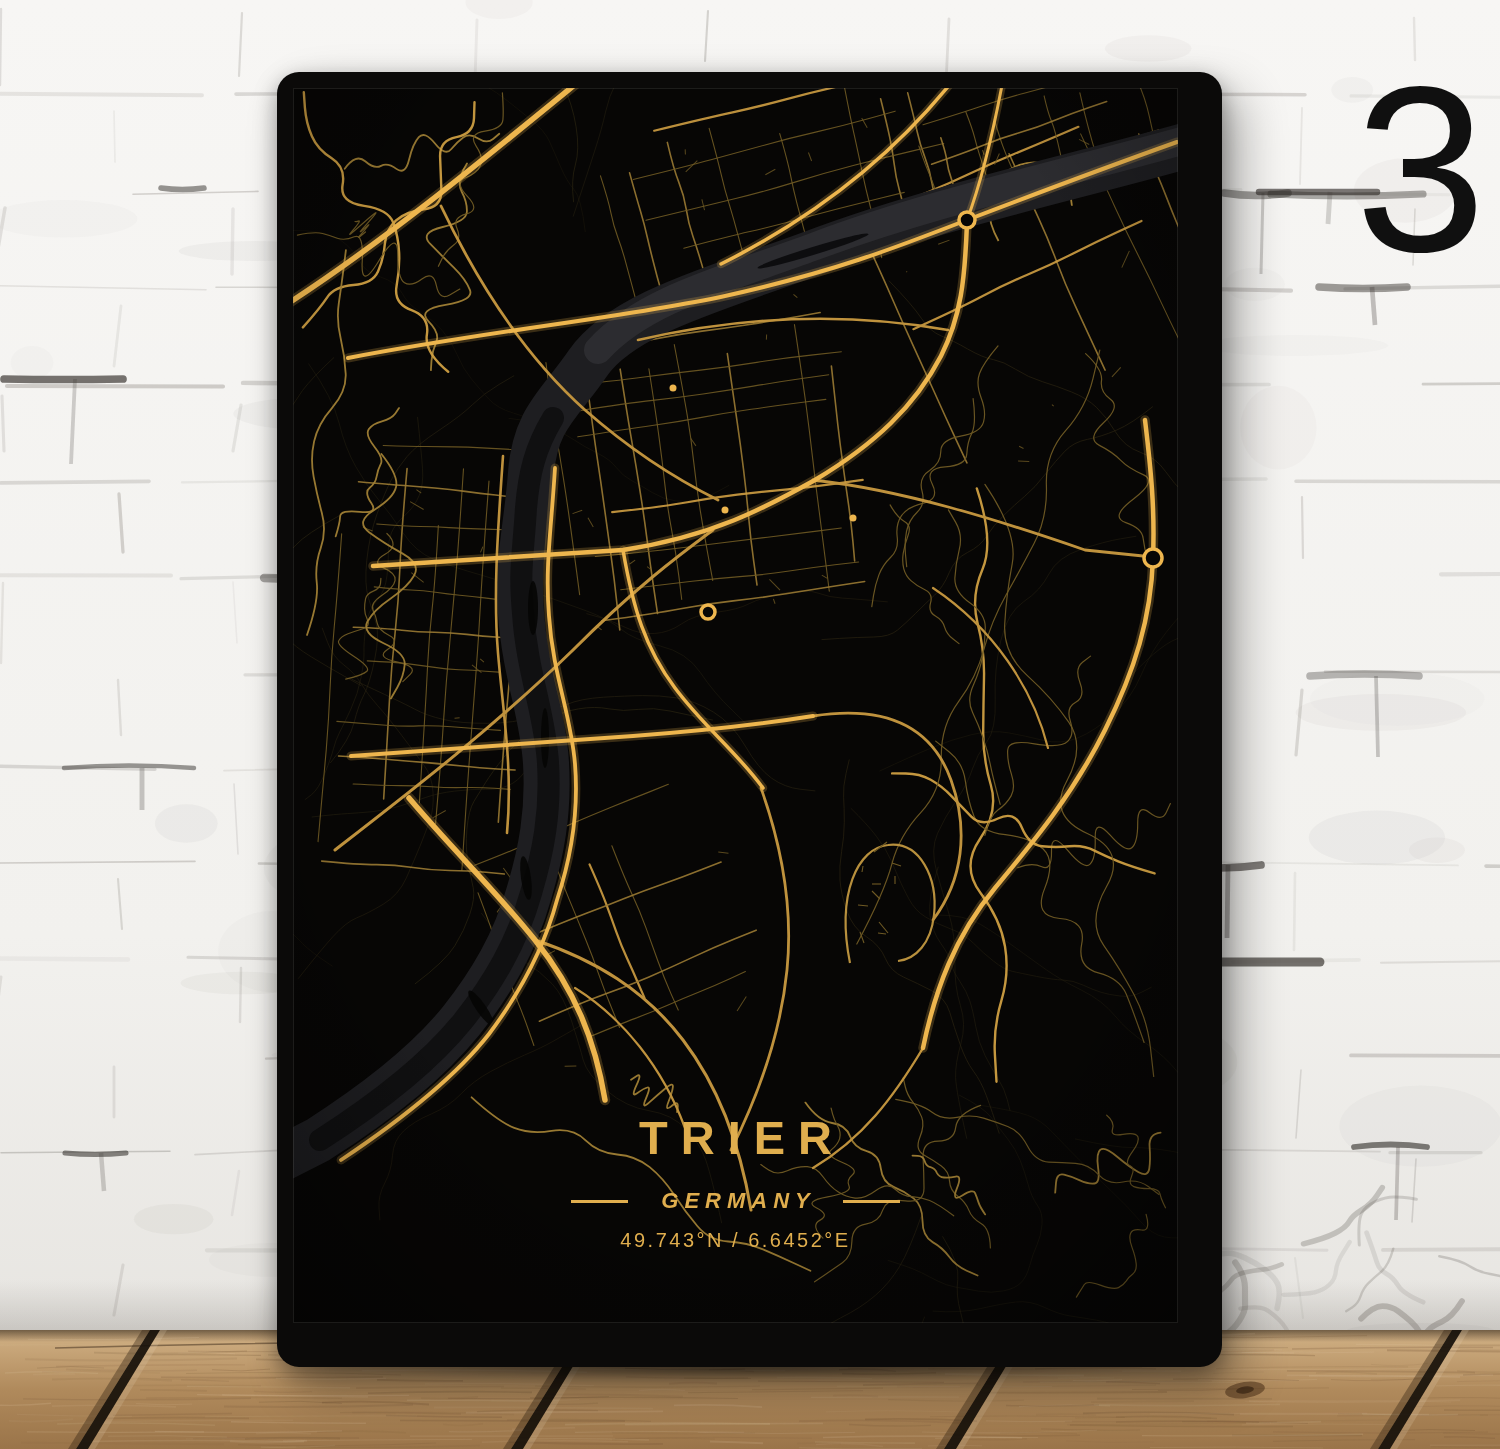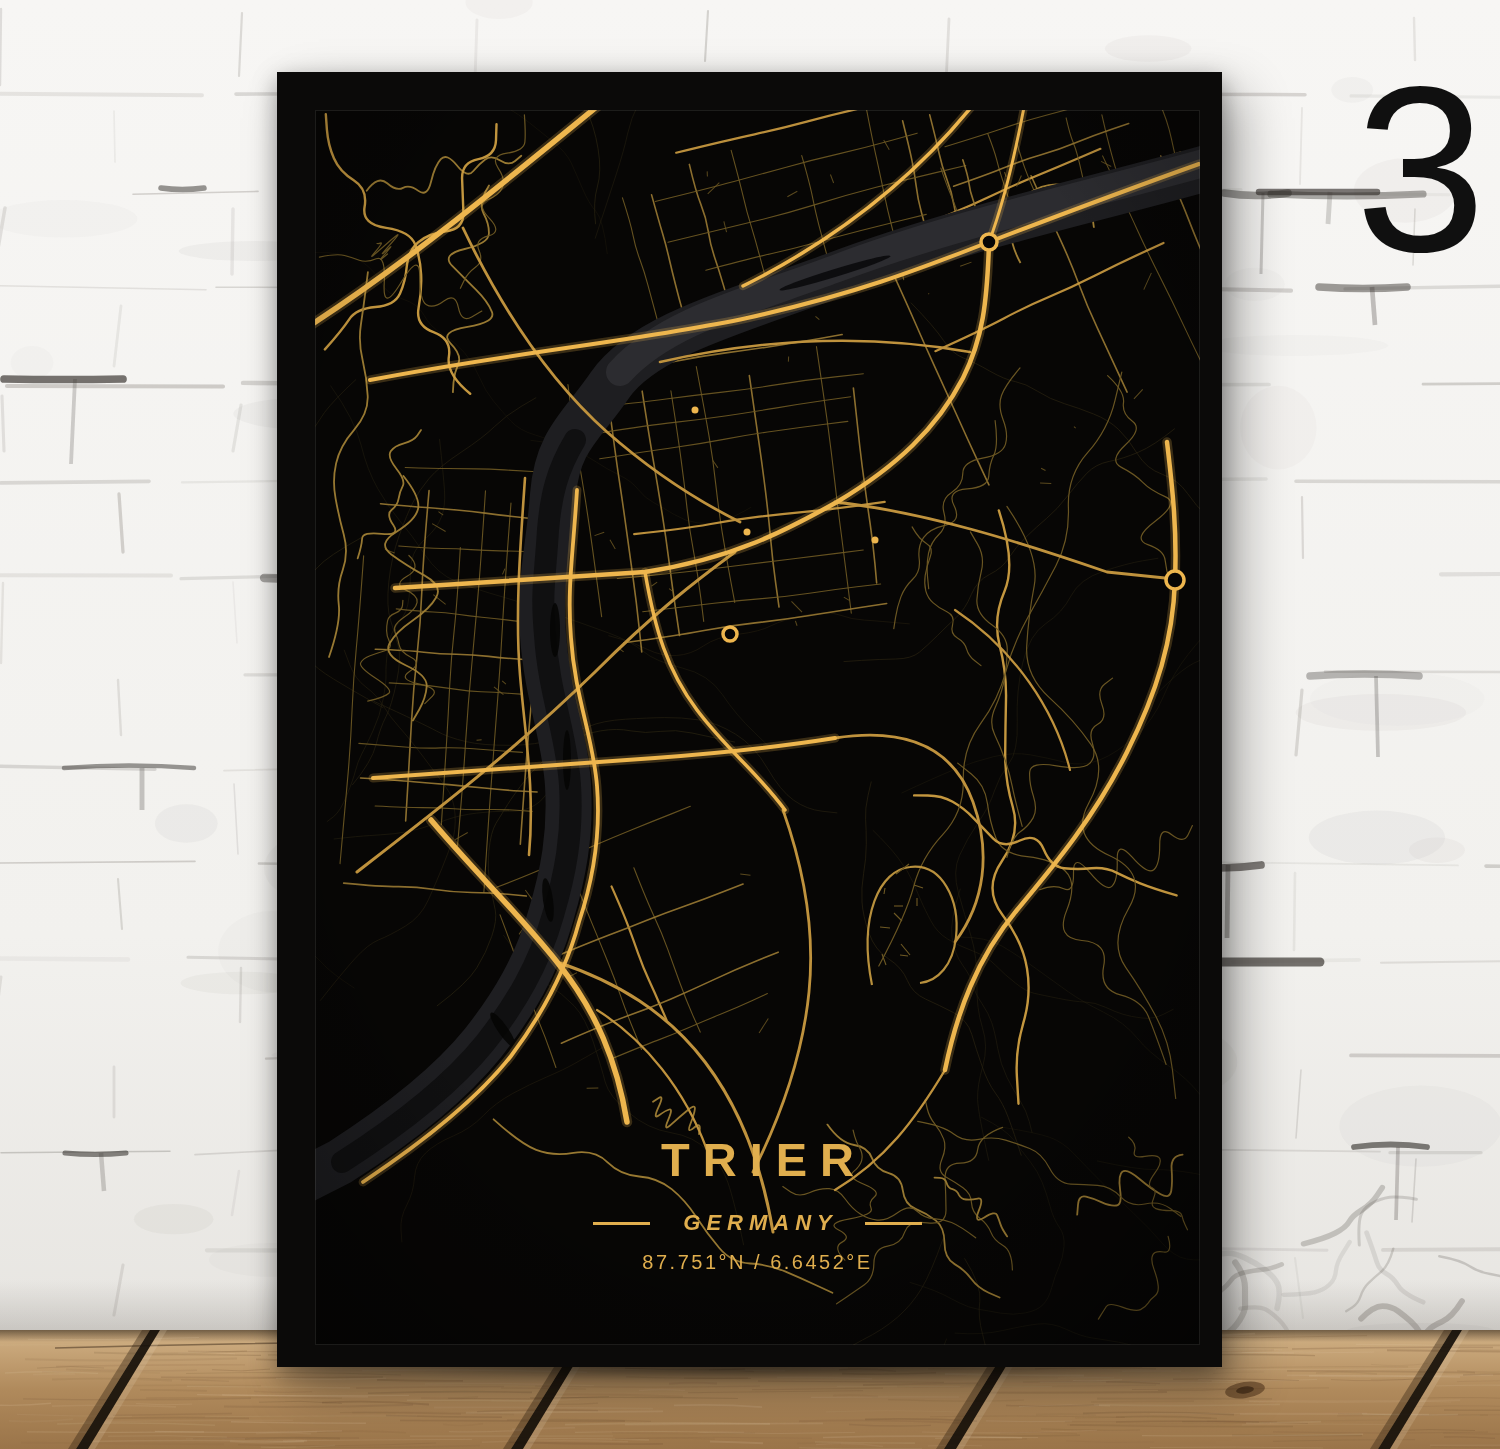--- a/index.html
+++ b/index.html
@@ -5,22 +5,22 @@
   html,body{margin:0;padding:0;background:#e8e7e5;}
   .scene{position:relative;width:1500px;height:1449px;overflow:hidden;
          background:#efeeec;font-family:"Liberation Sans",sans-serif;}
   .scene svg{display:block;}
   #wall{position:absolute;left:0;top:0;}
   #floor{position:absolute;left:0;top:1330px;}
   .photo-number{position:absolute;top:52px;right:14px;font-size:235px;line-height:1;
       font-weight:400;letter-spacing:-16px;color:var(--num,#101010);
       font-family:"Liberation Sans",sans-serif;padding-right:16px;}
   .frame{position:absolute;left:277px;top:72px;width:945px;height:1295px;
-      background:var(--frame,#0b0a09);box-sizing:border-box;padding:38px;
-      box-shadow:18px 22px 48px rgba(0,0,0,.32), 0 8px 22px rgba(0,0,0,.35);}
+      background:var(--frame,#0b0a09);box-sizing:border-box;padding:16px;
+      box-shadow:18px 22px 48px rgba(0,0,0,.32), 0 8px 22px rgba(0,0,0,.35);border-radius:22px;}
   .poster{position:relative;width:885px;height:1235px;background:var(--mapbg,#070605);
       box-shadow:inset 0 0 0 1px rgba(150,148,142,.14);}
   #map{position:absolute;left:0;top:0;}
   .poster-text{position:absolute;left:0;top:0;width:885px;height:1235px;pointer-events:none;
       color:var(--gold,#e0ae4e);}
   .map-title{position:absolute;left:0;top:1022px;width:100%;text-align:center;
       font-size:47px;font-weight:700;letter-spacing:13px;padding-left:13px;box-sizing:border-box;}
   .map-divider{position:absolute;left:0;top:1100px;width:100%;display:flex;
       align-items:center;justify-content:center;gap:27px;}
   .map-divider .dash{width:57px;height:3px;background:var(--gold,#e0ae4e);}
@@ -860,19 +860,19 @@
           <rect x="0" y="0" width="885" height="1235" fill="url(#vg)"></rect>
           <rect x="0.5" y="0.5" width="884" height="1234" fill="none" stroke="rgba(150,148,142,.16)"></rect>
         </svg>
       <div class="poster-text">
         <div class="map-title">TRIER</div>
         <div class="map-divider">
           <span class="dash"></span>
           <span class="map-country">GERMANY</span>
           <span class="dash"></span>
         </div>
-        <div class="map-coords">87.751°N / 6.6452°E</div>
+        <div class="map-coords">49.743°N / 6.6452°E</div>
       </div>
     </div>
   </div>
 
   <div class="photo-number">3</div>
 </div>
 
 </body></html>

